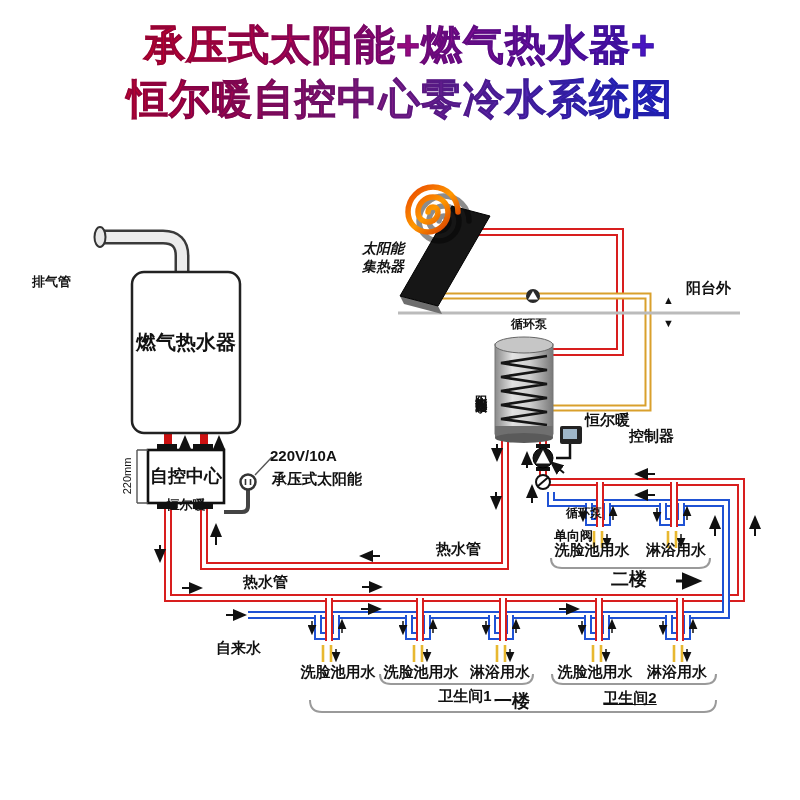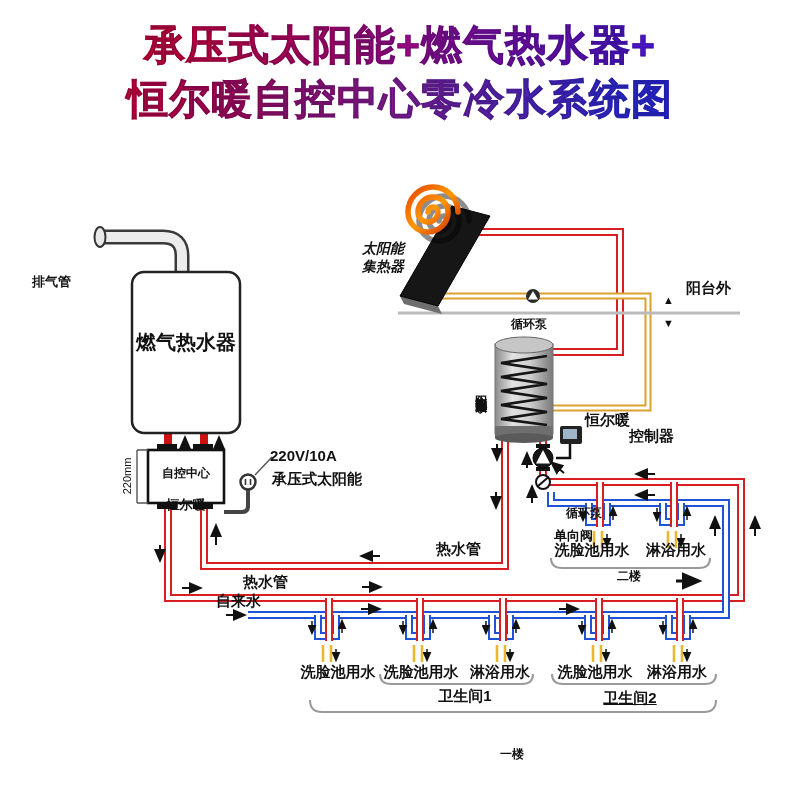--- a/index.html
+++ b/index.html
@@ -19,21 +19,21 @@
             -webkit-text-stroke:0.8px rgba(20,10,90,.30);}
     #title2{background:linear-gradient(90deg,#ff0000 0%,#b40040 25%,#821e8c 50%,#2a2ad0 78%,#1f1fd8 100%);
             -webkit-background-clip:text;background-clip:text;color:transparent;
             -webkit-text-stroke:0.8px rgba(20,10,90,.30);}
   }
 
   
   .lbl{position:absolute;font-weight:bold;color:#111;white-space:nowrap;line-height:1.1;}
   .c{transform:translateX(-50%);}          
   .s13{font-size:13px;margin-top:44px;} .s12{font-size:12px;margin-top:44px;} .s14{font-size:14px;font-style:italic;}
-  .s15{font-size:15px;} .s16{font-size:20px;} .s17{font-size:12px;text-align:right;} .s11{font-size:11px;}
+  .s15{font-size:15px;} .s16{font-size:20px;} .s17{font-size:18px;text-align:right;} .s11{font-size:11px;}
   #tank-label{writing-mode:vertical-rl;text-orientation:upright;letter-spacing:1px;}
   #dim-label{transform:translate(-50%,-50%) rotate(-90deg);}
 
   
   .po-red{stroke:#d81e1e;stroke-width:8;fill:none;}
   .po-blue{stroke:#1f52d4;stroke-width:8;fill:none;}
   .po-yel{stroke:#d9a02c;stroke-width:7;fill:none;}
   .po-gray{stroke:#3a3a3a;stroke-width:15;fill:none;}
   .core{stroke:#ffffff;stroke-width:4;fill:none;}
   .core3{stroke:#ffffff;stroke-width:3;fill:none;}
@@ -293,27 +293,27 @@
   <div class="lbl s11" style="left:663px;top:294px;">▲</div>
   <div class="lbl s15" style="left:686px;top:280px;">阳台外</div>
   <div class="lbl s11" style="left:663px;top:317px;">▼</div>
   <div id="tank-label" class="lbl s12" style="left:474px;top:341px;height:102px;">太阳能热水器水箱</div>
   <div class="lbl s15" style="left:585px;top:412px;">恒尔暖</div>
   <div class="lbl s15" style="left:585px;top:428px;margin-left:44px;">控制器</div>
   <div class="lbl s12" style="left:566px;top:463px;">循环泵</div>
   <div class="lbl s13" style="left:554px;top:485px;">单向阀</div>
   <div class="lbl s15" style="left:436px;top:541px;">热水管</div>
   <div class="lbl s15" style="left:243px;top:574px;">热水管</div>
-  <div class="lbl s15" style="left:216px;top:593px;">自来水</div>
+  <div class="lbl s15" style="left:216px;top:640px;">自来水</div>
 
   <div class="lbl s15 c" style="left:592px;top:542px;">洗脸池用水</div>
   <div class="lbl s15 c" style="left:676px;top:542px;">淋浴用水</div>
   <div class="lbl s17 c" style="left:629px;top:570px;">二楼</div>
 
   <div class="lbl s15 c" style="left:338px;top:664px;">洗脸池用水</div>
   <div class="lbl s15 c" style="left:421px;top:664px;">洗脸池用水</div>
   <div class="lbl s15 c" style="left:500px;top:664px;">淋浴用水</div>
   <div class="lbl s15 c" style="left:595px;top:664px;">洗脸池用水</div>
   <div class="lbl s15 c" style="left:677px;top:664px;">淋浴用水</div>
   <div class="lbl s15 c" style="left:465px;top:688px;text-align:center;">卫生间1</div>
   <div class="lbl s15 c" style="left:630px;top:690px;text-decoration:underline;">卫生间2</div>
-  <div class="lbl s17 c" style="left:512px;top:748px;">一楼</div>
+  <div class="lbl s17 c" style="left:512px;top:692px;">一楼</div>
 </div>
 
 </body></html>

